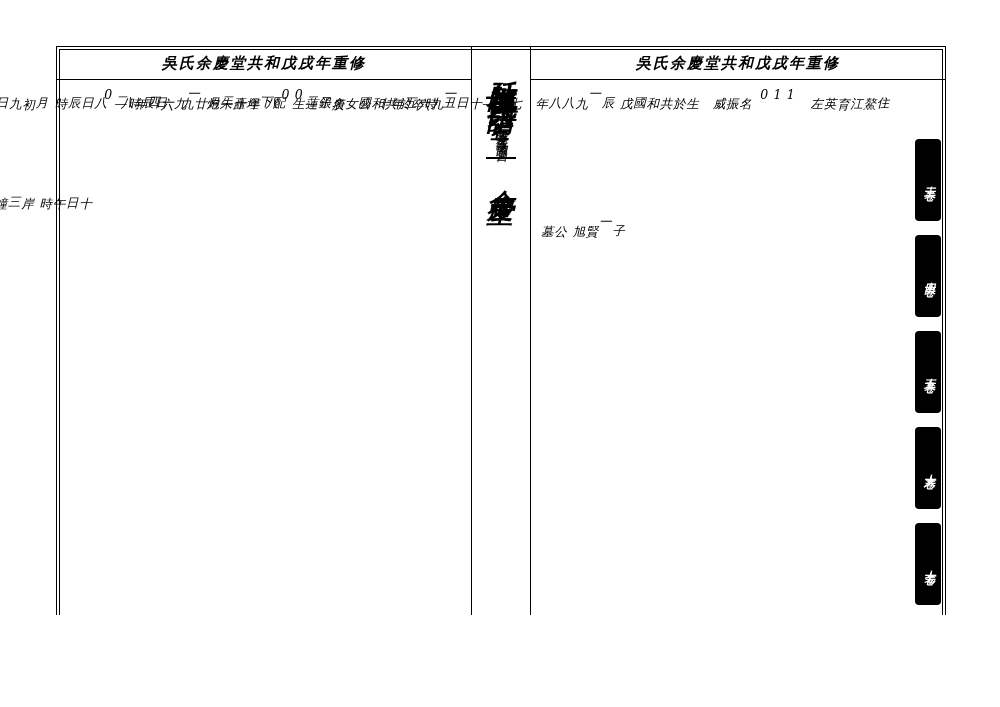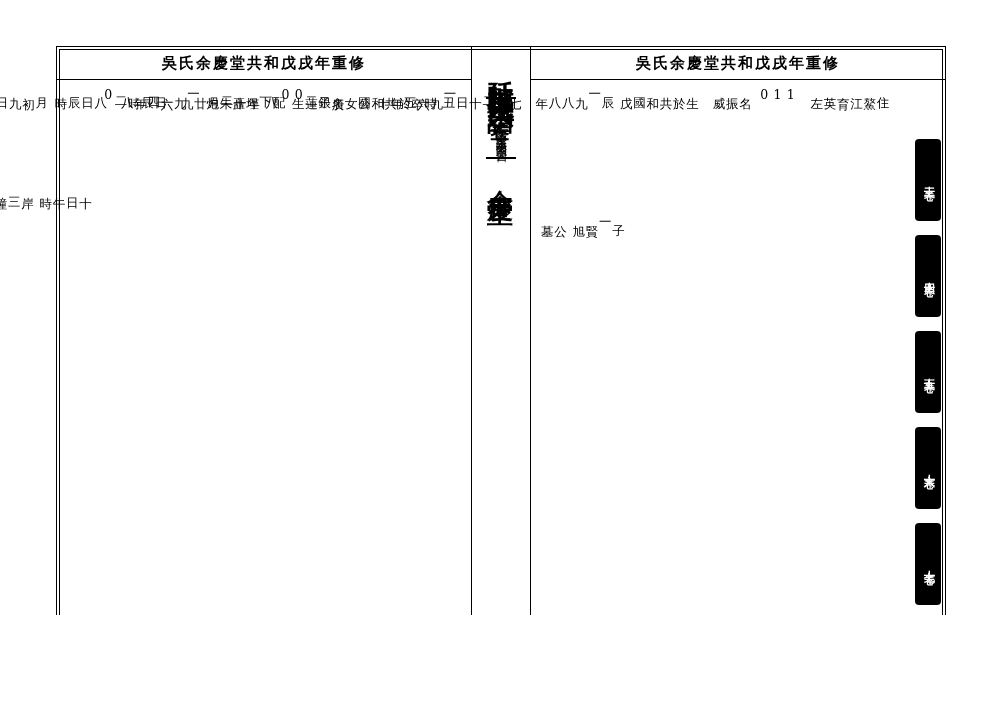--- a/index.html
+++ b/index.html
@@ -1,17 +1,17 @@
 <!DOCTYPE html>
 <html><head>
 <meta charset="utf-8">
 <style>
   html,body{margin:0;padding:0;background:#ffffff;}
   body{width:1000px;height:707px;font-family:"DejaVu Sans","Liberation Sans",sans-serif;color:#000;}
-  .page{position:relative;width:1000px;height:615px;overflow:hidden;background:#fff;}
+  .page{position:relative;width:1000px;height:615px;overflow:hidden;background:#fff;font-style:italic;}
 
   
   .frame{position:absolute;left:56px;top:46px;width:888px;height:615px;border:1.5px solid #000;background:#fff;}
   .frame-inner{position:absolute;left:2px;top:2px;right:2px;bottom:2px;border:0.8px solid #000;}
 
   
   .panel{position:absolute;top:0;bottom:0;}
   .left-panel{left:0;width:414px;border-right:1.5px solid #000;}
   .spine-panel{left:415px;width:58px;border-right:1.5px solid #000;}
   .right-panel{left:474px;right:0;}

